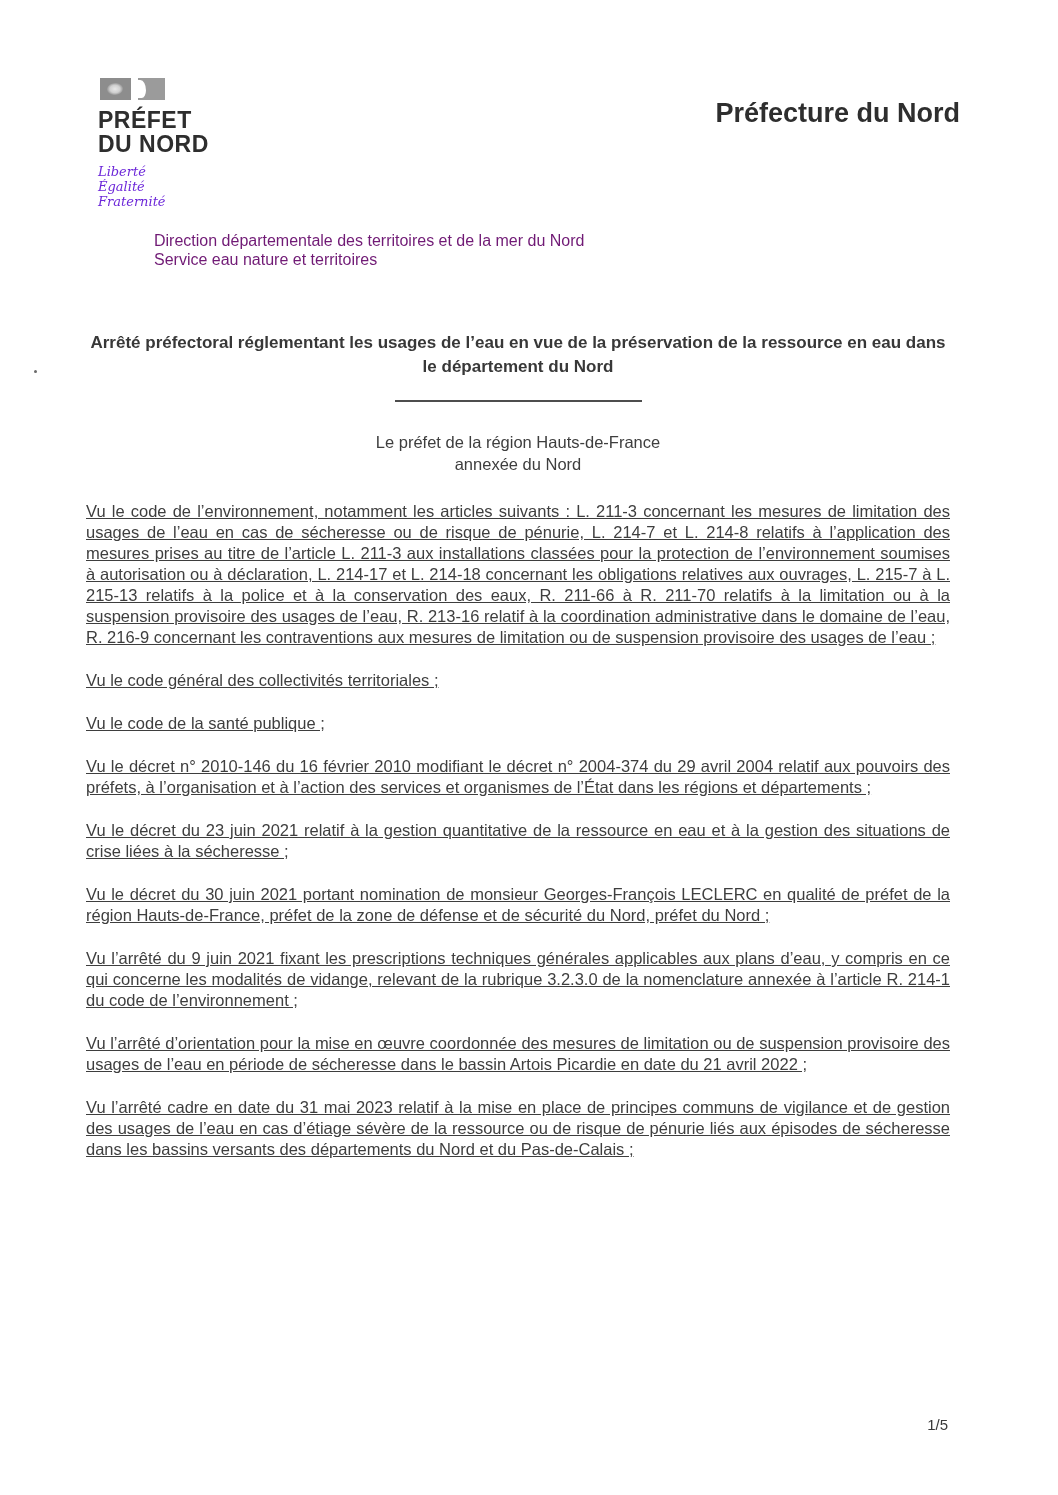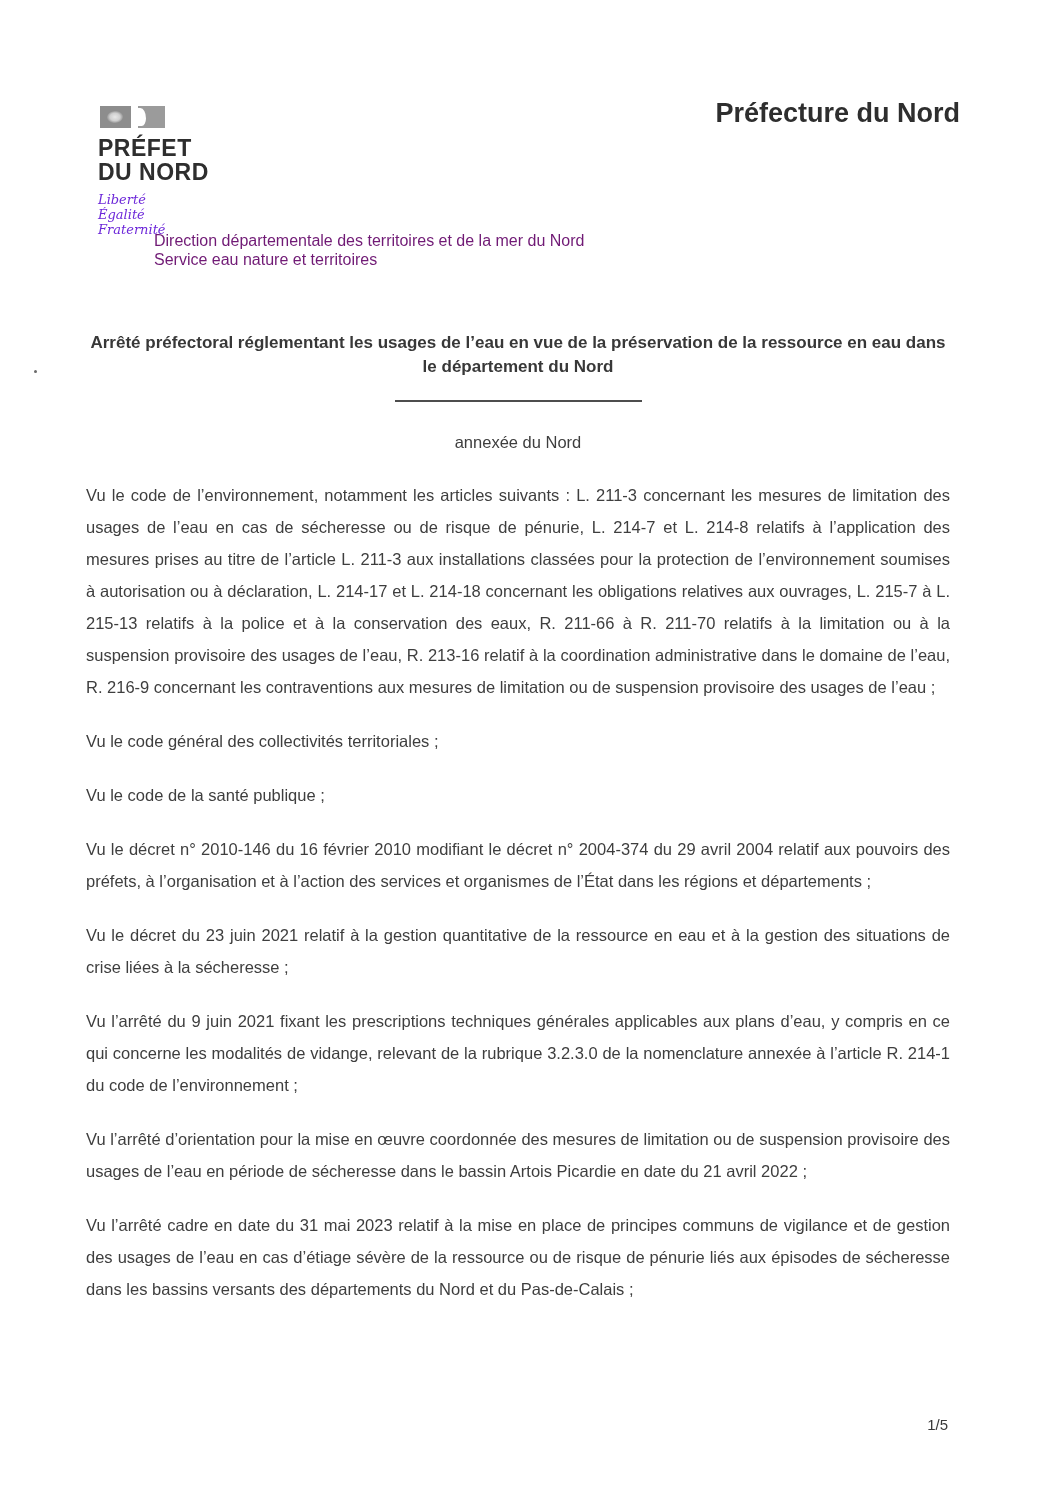--- a/index.html
+++ b/index.html
@@ -14,21 +14,21 @@
     background: #ffffff;
     font-family: "Liberation Sans", sans-serif;
     color: #3e3e3e;
     overflow: hidden;
   }
 
   
   .gov-logo {
     position: absolute;
     left: 98px;
-    top: 106px;
+    top: 78px;
     width: 260px;
   }
   .flag {
     display: flex;
     gap: 7px;
     margin-left: 2px;
     margin-bottom: 8px;
   }
   .flag .block-left {
     width: 31px;
@@ -134,23 +134,24 @@
     font-size: 16.5px;
     line-height: 22px;
     color: #3e3e3e;
   }
   .body-text {
     margin-top: 26px;
   }
   .body-text p {
     margin: 0 0 22px 0;
     font-size: 16.5px;
-    line-height: 32px;
+    line-height: 21px;
     text-align: justify;
     color: #3e3e3e;
+    text-decoration: underline;
   }
 
   .page-num {
     position: absolute;
     right: 110px;
     top: 1416px;
     font-size: 15px;
     color: #3a3a3a;
   }
 </style>
@@ -181,28 +182,30 @@
 
   <div class="service">
     <div>Direction départementale des territoires et de la mer du Nord</div>
     <div>Service eau nature et territoires</div>
   </div>
 
   <div class="content">
     <h1 class="doc-title">Arrêté préfectoral réglementant les usages de l’eau en vue de la préservation de la ressource en eau dans le département du Nord</h1>
     <div class="title-rule"></div>
     <div class="issuer">
+      <div>Le préfet de la région Hauts-de-France</div>
       <div>annexée du Nord</div>
     </div>
     <div class="body-text">
       <p>Vu le code de l’environnement, notamment les articles suivants : L. 211-3 concernant les mesures de limitation des usages de l’eau en cas de sécheresse ou de risque de pénurie, L. 214-7 et L. 214-8 relatifs à l’application des mesures prises au titre de l’article L. 211-3 aux installations classées pour la protection de l’environnement soumises à autorisation ou à déclaration, L. 214-17 et L. 214-18 concernant les obligations relatives aux ouvrages, L. 215-7 à L. 215-13 relatifs à la police et à la conservation des eaux, R. 211-66 à R. 211-70 relatifs à la limitation ou à la suspension provisoire des usages de l’eau, R. 213-16 relatif à la coordination administrative dans le domaine de l’eau, R. 216-9 concernant les contraventions aux mesures de limitation ou de suspension provisoire des usages de l’eau ;</p>
       <p>Vu le code général des collectivités territoriales ;</p>
       <p>Vu le code de la santé publique ;</p>
       <p>Vu le décret n° 2010-146 du 16 février 2010 modifiant le décret n° 2004-374 du 29 avril 2004 relatif aux pouvoirs des préfets, à l’organisation et à l’action des services et organismes de l’État dans les régions et départements ;</p>
       <p>Vu le décret du 23 juin 2021 relatif à la gestion quantitative de la ressource en eau et à la gestion des situations de crise liées à la sécheresse ;</p>
+      <p>Vu le décret du 30 juin 2021 portant nomination de monsieur Georges-François LECLERC en qualité de préfet de la région Hauts-de-France, préfet de la zone de défense et de sécurité du Nord, préfet du Nord ;</p>
       <p>Vu l’arrêté du 9 juin 2021 fixant les prescriptions techniques générales applicables aux plans d’eau, y compris en ce qui concerne les modalités de vidange, relevant de la rubrique 3.2.3.0 de la nomenclature annexée à l’article R. 214-1 du code de l’environnement ;</p>
       <p>Vu l’arrêté d’orientation pour la mise en œuvre coordonnée des mesures de limitation ou de suspension provisoire des usages de l’eau en période de sécheresse dans le bassin Artois Picardie en date du 21 avril 2022 ;</p>
       <p>Vu l’arrêté cadre en date du 31 mai 2023 relatif à la mise en place de principes communs de vigilance et de gestion des usages de l’eau en cas d’étiage sévère de la ressource ou de risque de pénurie liés aux épisodes de sécheresse dans les bassins versants des départements du Nord et du Pas-de-Calais ;</p>
     </div>
   </div>
 
   <div class="page-num">1/5</div>
 
 </div>
 

